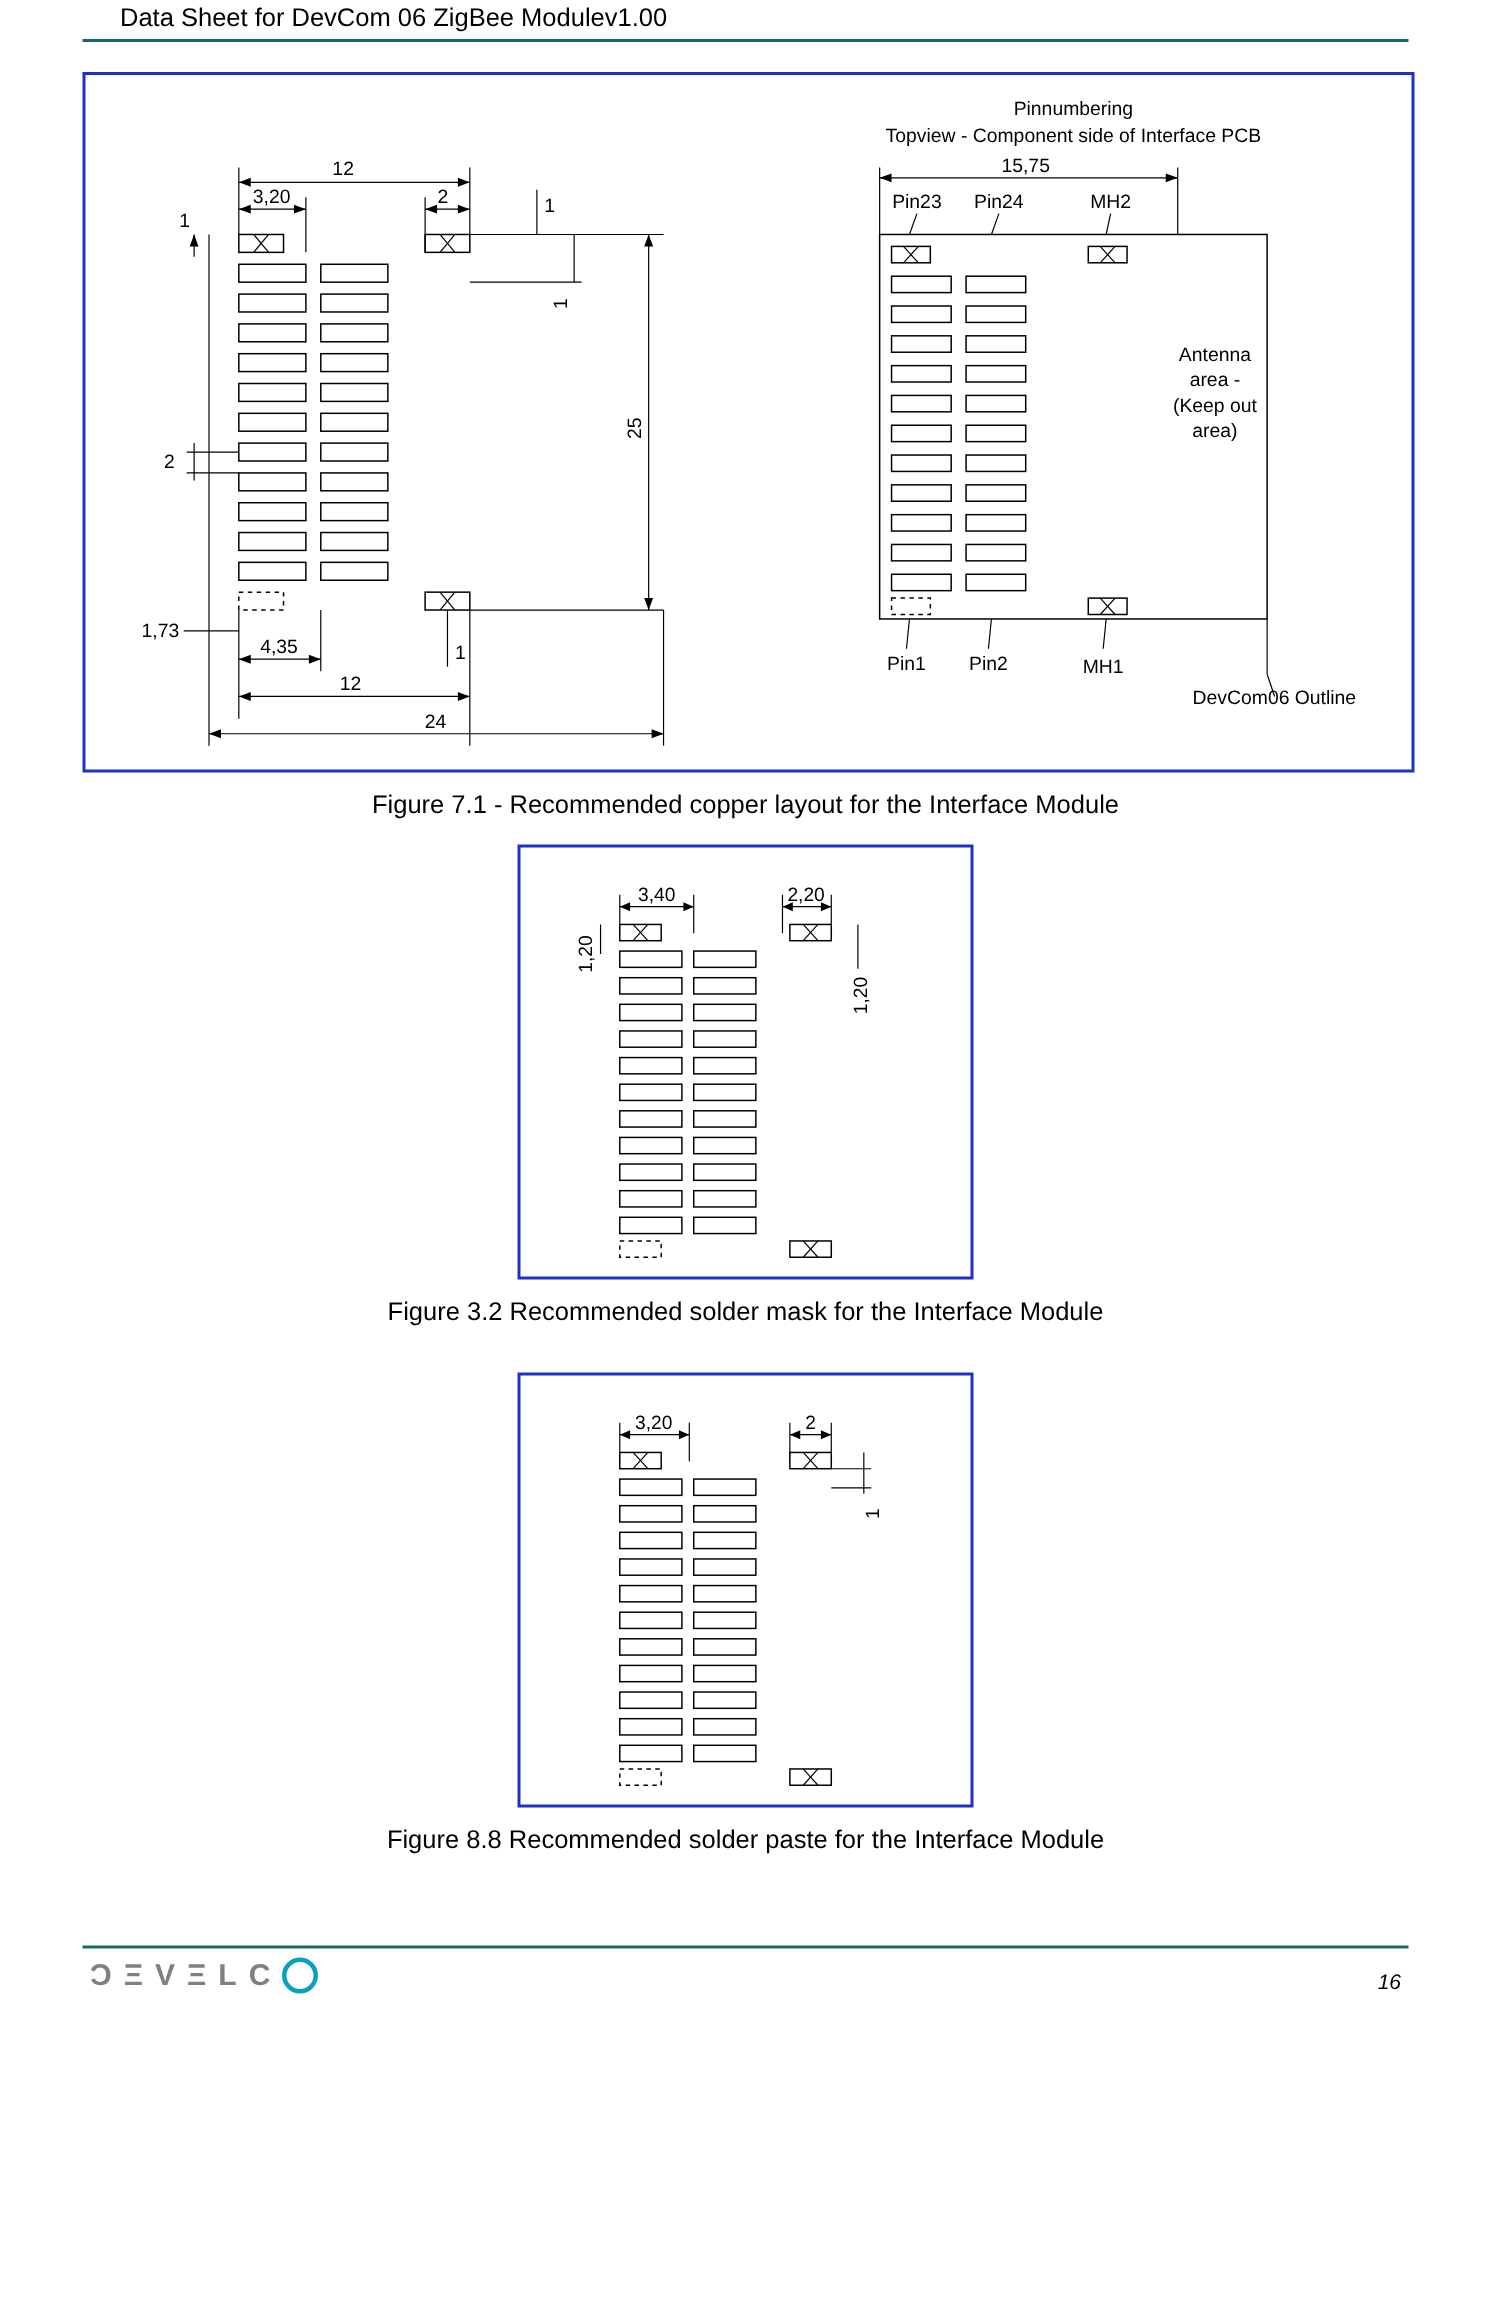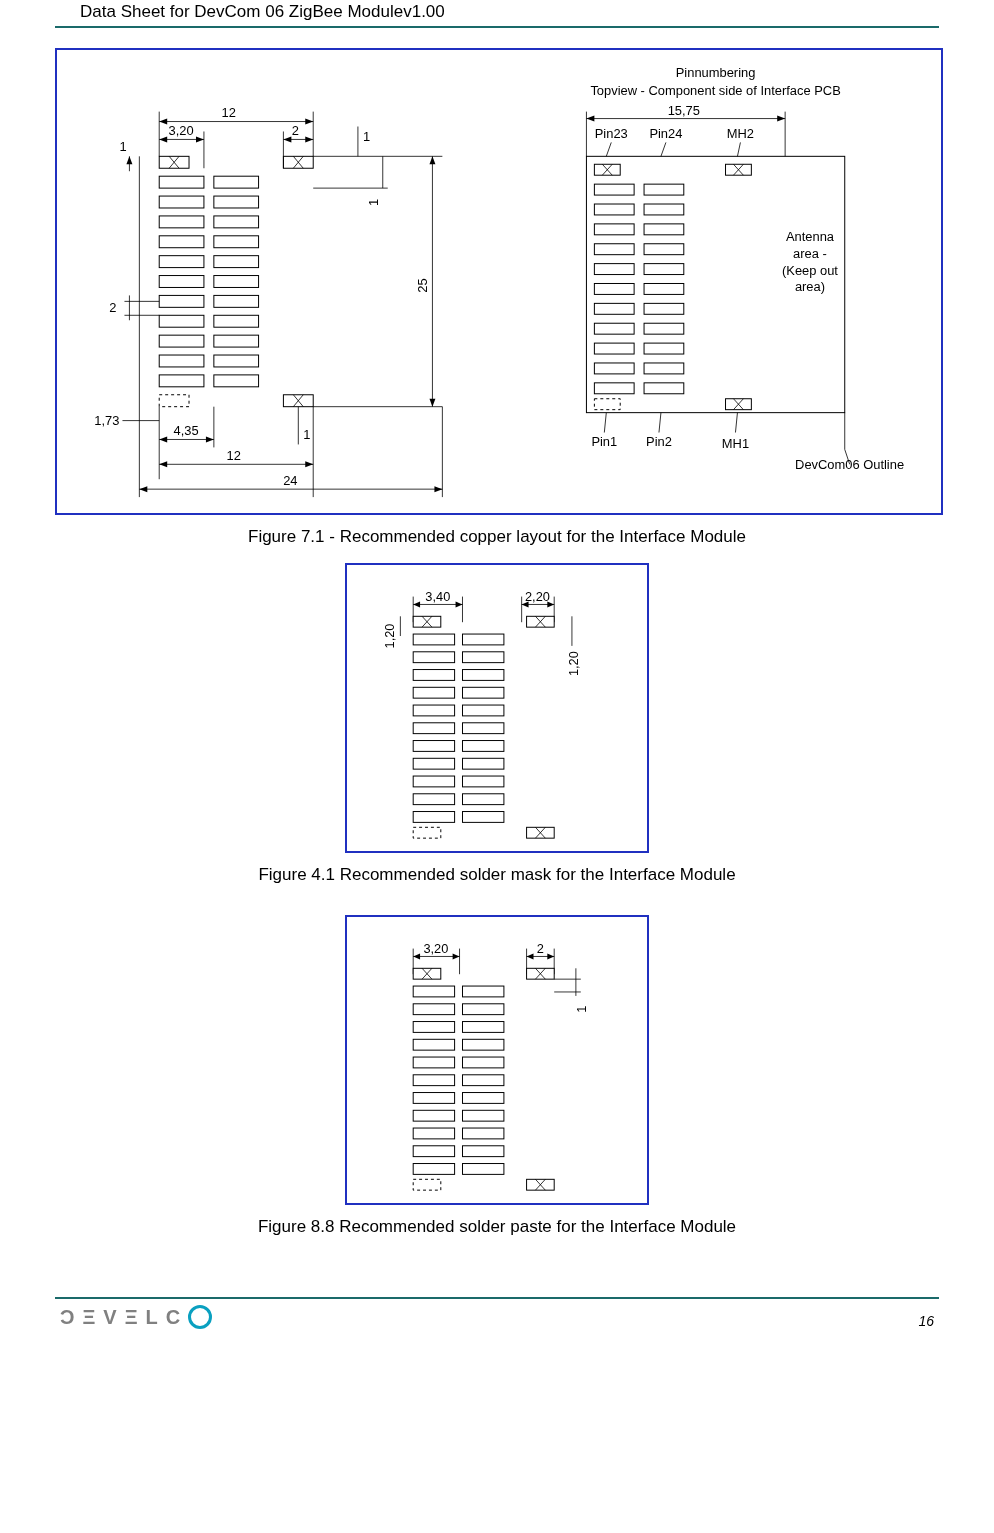--- a/index.html
+++ b/index.html
@@ -335,21 +335,21 @@
       <rect class="pad" x="35" y="228" width="42" height="11"></rect>
             <rect class="pad" x="85" y="228" width="42" height="11"></rect>
     </g>
     <rect class="pad" x="35" y="244" width="28" height="11" stroke-dasharray="3,3"></rect>
     <rect class="pad" x="150" y="244" width="28" height="11"></rect>
     <line class="cross" x1="159" y1="244" x2="169" y2="255"></line>
           <line class="cross" x1="169" y1="244" x2="159" y2="255"></line>
   </g>
 </svg>
 </div>
-<p class="caption">Figure 4.1 Recommended solder mask for the Interface Module</p>
+<p class="caption">Figure 3.2 Recommended solder mask for the Interface Module</p>
 
 <div class="fig-box box3">
 <svg viewBox="0 0 300 286" width="296" height="282">
   <g transform="translate(30,20)">
     <line class="dim" x1="35" y1="18" x2="82" y2="18"></line>
     <polygon points="35,18 42,15 42,21" fill="#000"></polygon>
           <polygon points="82,18 75,15 75,21" fill="#000"></polygon>
     <text class="txt-sm" x="58" y="14" text-anchor="middle">3,20</text>
     <line class="dim" x1="150" y1="18" x2="178" y2="18"></line>
     <polygon points="150,18 157,15 157,21" fill="#000"></polygon>

